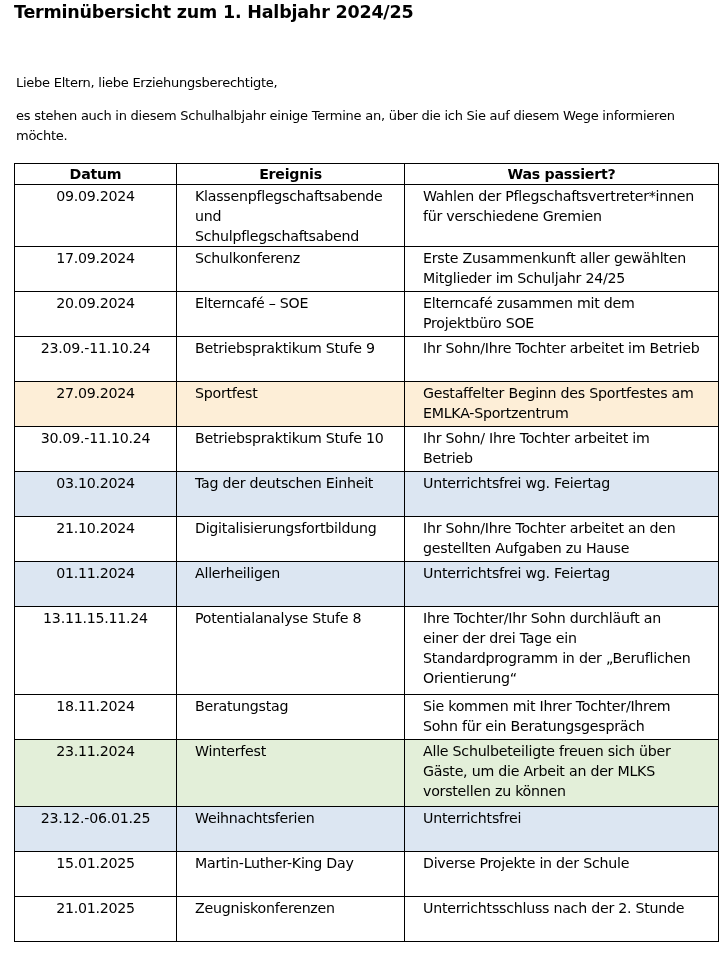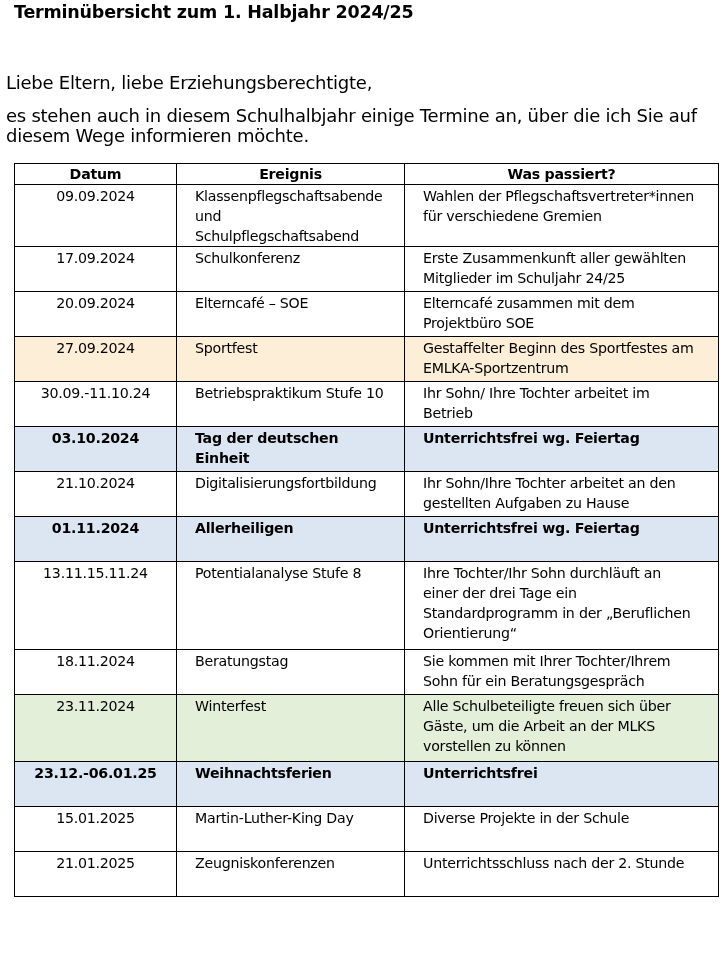--- a/index.html
+++ b/index.html
@@ -6,21 +6,21 @@
   body {
     width: 726px; height: 953px; overflow: hidden; position: relative;
     font-family: "DejaVu Sans", sans-serif; color: #000;
   }
   .title {
     position: absolute; left: 14px; top: 2px;
     font-size: 17.5px; font-weight: bold; letter-spacing: -0.2px;
     white-space: nowrap;
   }
   .p {
-    position: absolute; left: 6px; font-size: 18px; line-height: 20px;
+    position: absolute; left: 16px; font-size: 13px; line-height: 20px;
     letter-spacing: -0.25px;
   }
   .greet { top: 73px; }
   .intro { top: 106px; width: 710px; }
   table {
     position: absolute; left: 14px; top: 163px;
     border-collapse: collapse; width: 704px; table-layout: fixed;
     font-size: 14.2px; letter-spacing: -0.25px;
   }
   col.c1 { width: 162px; }
@@ -30,21 +30,21 @@
     border: 1.3px solid #000; vertical-align: top;
     padding: 0 18px; line-height: 20px; text-align: left;
   }
   th { font-weight: bold; text-align: center; height: 19px; padding: 0 4px; margin-left: 21px; }
   td.date { text-align: center; padding: 1px 4px 0 4px; }
   td { padding-top: 1px; }
   tr.h2 td { height: 43px; }
   tr.h4 td { height: 86px; }
   tr.h3 td { height: 65px; }
   tr.hx td { height: 43px; }
-  tr.bold td { font-weight: bold; }
+  tr.bold td { font-weight: normal; }
   tr.bg-holiday td { background: #dce6f2; }
   tr.bg-sport td { background: #fdeed7; }
   tr.bg-winter td { background: #e3efd9; }
   .b { font-weight: normal; }
 </style>
 </head>
 <body>
 
 <div class="title">Terminübersicht zum 1. Halbjahr 2024/25</div>
 <div class="p greet">Liebe Eltern, liebe Erziehungsberechtigte,</div>
@@ -71,20 +71,25 @@
     </tr>
     <tr class="h2">
       <td class="date">17.09.2024</td>
       <td>Schulkonferenz</td>
       <td>Erste Zusammenkunft aller gewählten Mitglieder im Schuljahr 24/25</td>
     </tr>
     <tr class="h2">
       <td class="date">20.09.2024</td>
       <td>Elterncafé – SOE</td>
       <td>Elterncafé zusammen mit dem Projektbüro SOE</td>
+    </tr>
+    <tr class="h2">
+      <td class="date">23.09.-11.10.24</td>
+      <td>Betriebspraktikum Stufe 9</td>
+      <td>Ihr Sohn/Ihre Tochter arbeitet im Betrieb</td>
     </tr>
     <tr class="h2 bg-sport">
       <td class="date">27.09.2024</td>
       <td>Sportfest</td>
       <td>Gestaffelter Beginn des Sportfestes am EMLKA-Sportzentrum</td>
     </tr>
     <tr class="h2">
       <td class="date">30.09.-11.10.24</td>
       <td>Betriebspraktikum Stufe 10</td>
       <td>Ihr Sohn/ Ihre Tochter arbeitet im Betrieb</td>

